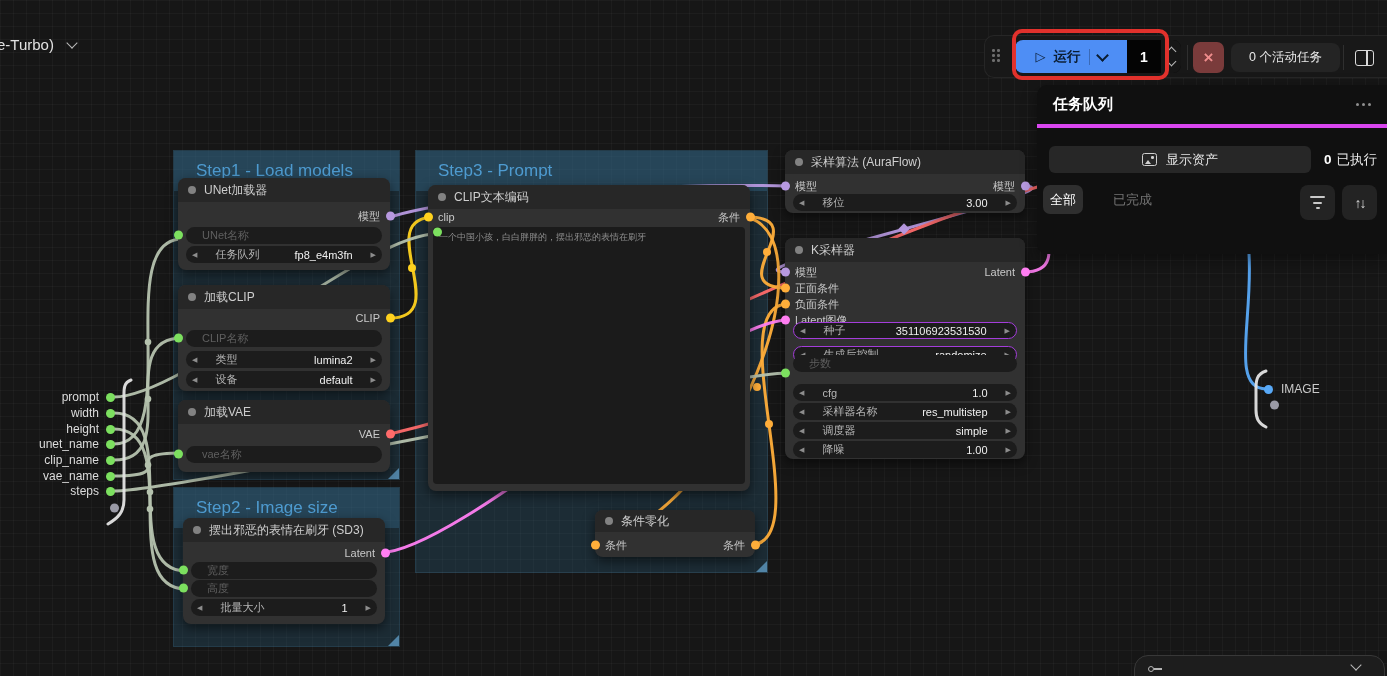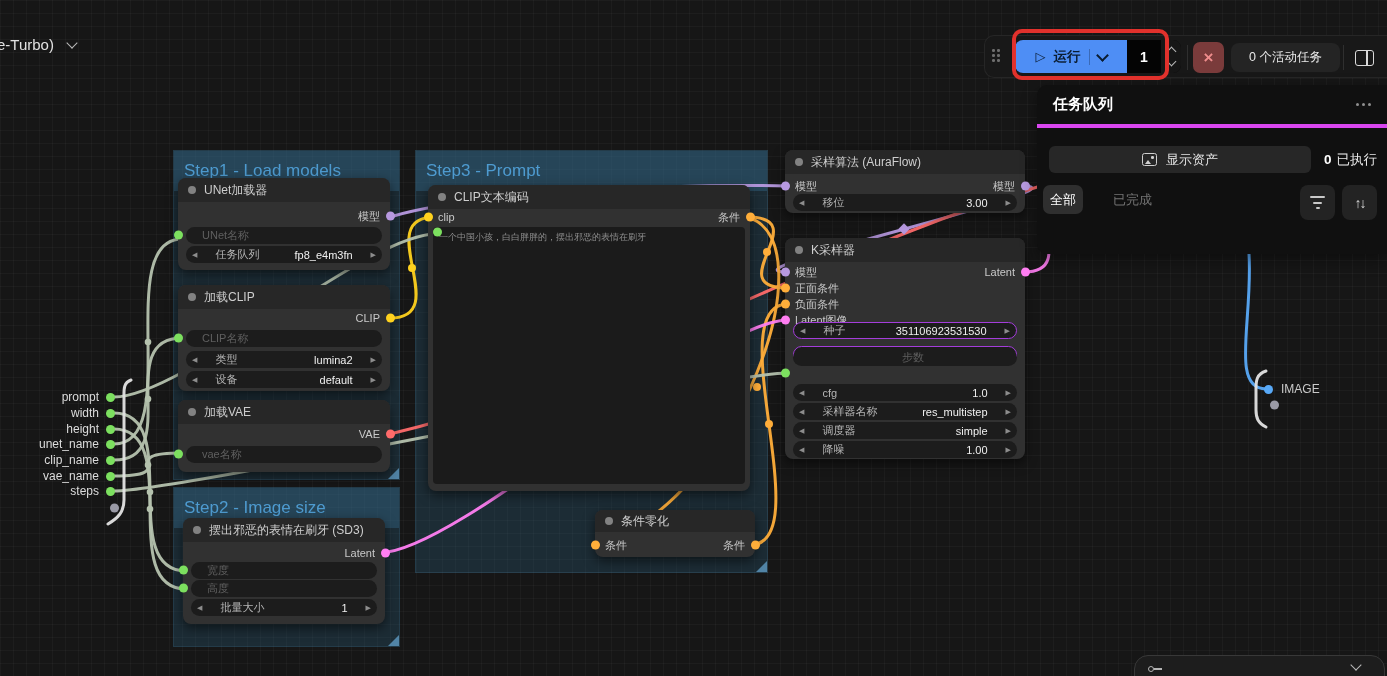--- a/index.html
+++ b/index.html
@@ -12,21 +12,21 @@
   
   .canvas{
     position:absolute;inset:0;z-index:0;
     background-image:
       linear-gradient(rgba(255,255,255,0.03) 1px, transparent 1px),
       linear-gradient(90deg, rgba(255,255,255,0.03) 1px, transparent 1px);
     background-size:13px 13px;
   }
   
   .group{position:absolute;z-index:1;background:rgba(44,95,125,0.30);border:1px solid rgba(70,130,165,0.18);box-sizing:border-box;}
-  .gtitle{height:40px;background:rgba(52,105,138,0.42);color:var(--group-title-blue,#4e9bd0);font-size:17px;padding:0 10px;display:flex;align-items:center;white-space:nowrap;overflow:hidden;}
+  .gtitle{height:40px;background:rgba(52,105,138,0.42);color:var(--group-title-blue,#4e9bd0);font-size:17px;padding:0 22px;display:flex;align-items:center;white-space:nowrap;overflow:hidden;}
   .gresize{position:absolute;right:0;bottom:0;width:0;height:0;border-style:solid;border-width:0 0 11px 11px;border-color:transparent transparent rgba(95,155,195,0.8) transparent;}
   
   svg.wires{position:absolute;left:0;top:0;z-index:2;}
   svg.wires path{fill:none;stroke-width:3;stroke-linecap:round;opacity:.95;}
   .wModel{stroke:var(--slot-model);} .wClip{stroke:var(--slot-clip);} .wVae{stroke:var(--slot-vae);}
   .wCond{stroke:var(--slot-conditioning);} .wLatent{stroke:var(--slot-latent);} .wImage{stroke:var(--slot-image);}
   .wConv{stroke:var(--slot-converted);stroke-width:2.6;}
   .fModel{fill:var(--slot-model);} .fClip{fill:var(--slot-clip);} .fVae{fill:var(--slot-vae);}
   .fCond{fill:var(--slot-conditioning);} .fConv{fill:var(--slot-converted);}
   .bracket{stroke:#e3e3e3;stroke-width:1.6;fill:none;opacity:.95;}
@@ -331,21 +331,21 @@
       <span class="val">351106923531530</span>
       <span class="arr">▶</span>
     </div>
   <div class="pill seedb" style="top:108px;">
       <span class="arr">◀</span>
       <span class="lbl">生成后控制</span>
       <span class="val">randomize</span>
       <span class="arr">▶</span>
     </div>
   <div class="slot l" style="top:135px;background:var(--slot-input-green);"></div>
-  <div class="pill dis" style="top:111px;justify-content:center;">
+  <div class="pill dis" style="top:117px;">
       <span>步数</span>
     </div>
   <div class="pill" style="top:146px;">
       <span class="arr">◀</span>
       <span class="lbl">cfg</span>
       <span class="val">1.0</span>
       <span class="arr">▶</span>
     </div>
   <div class="pill" style="top:165px;">
       <span class="arr">◀</span>

